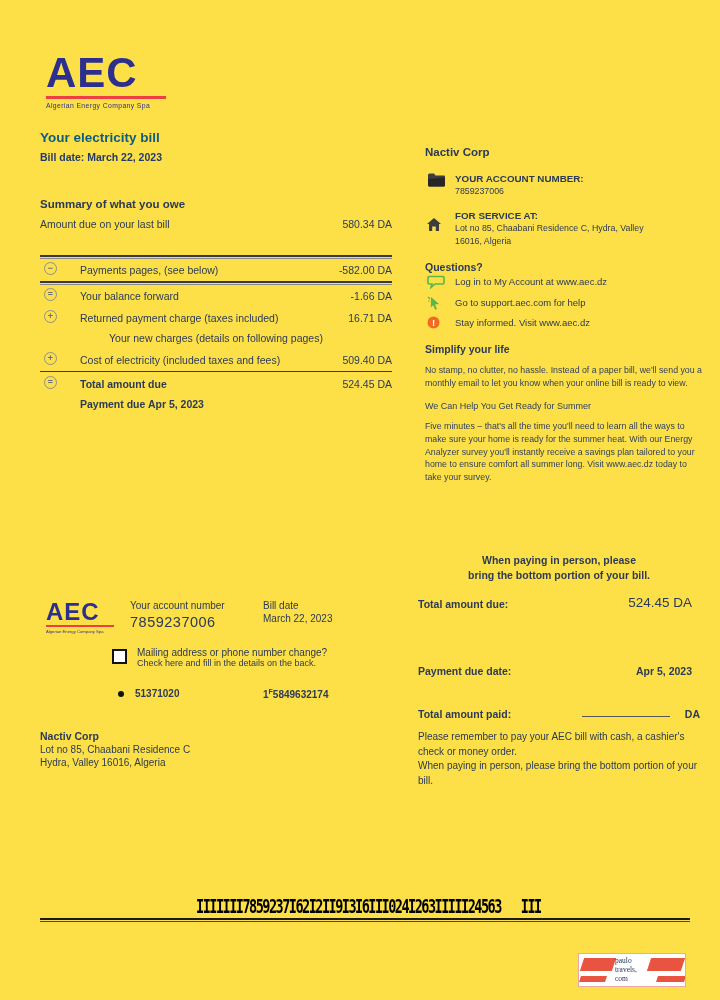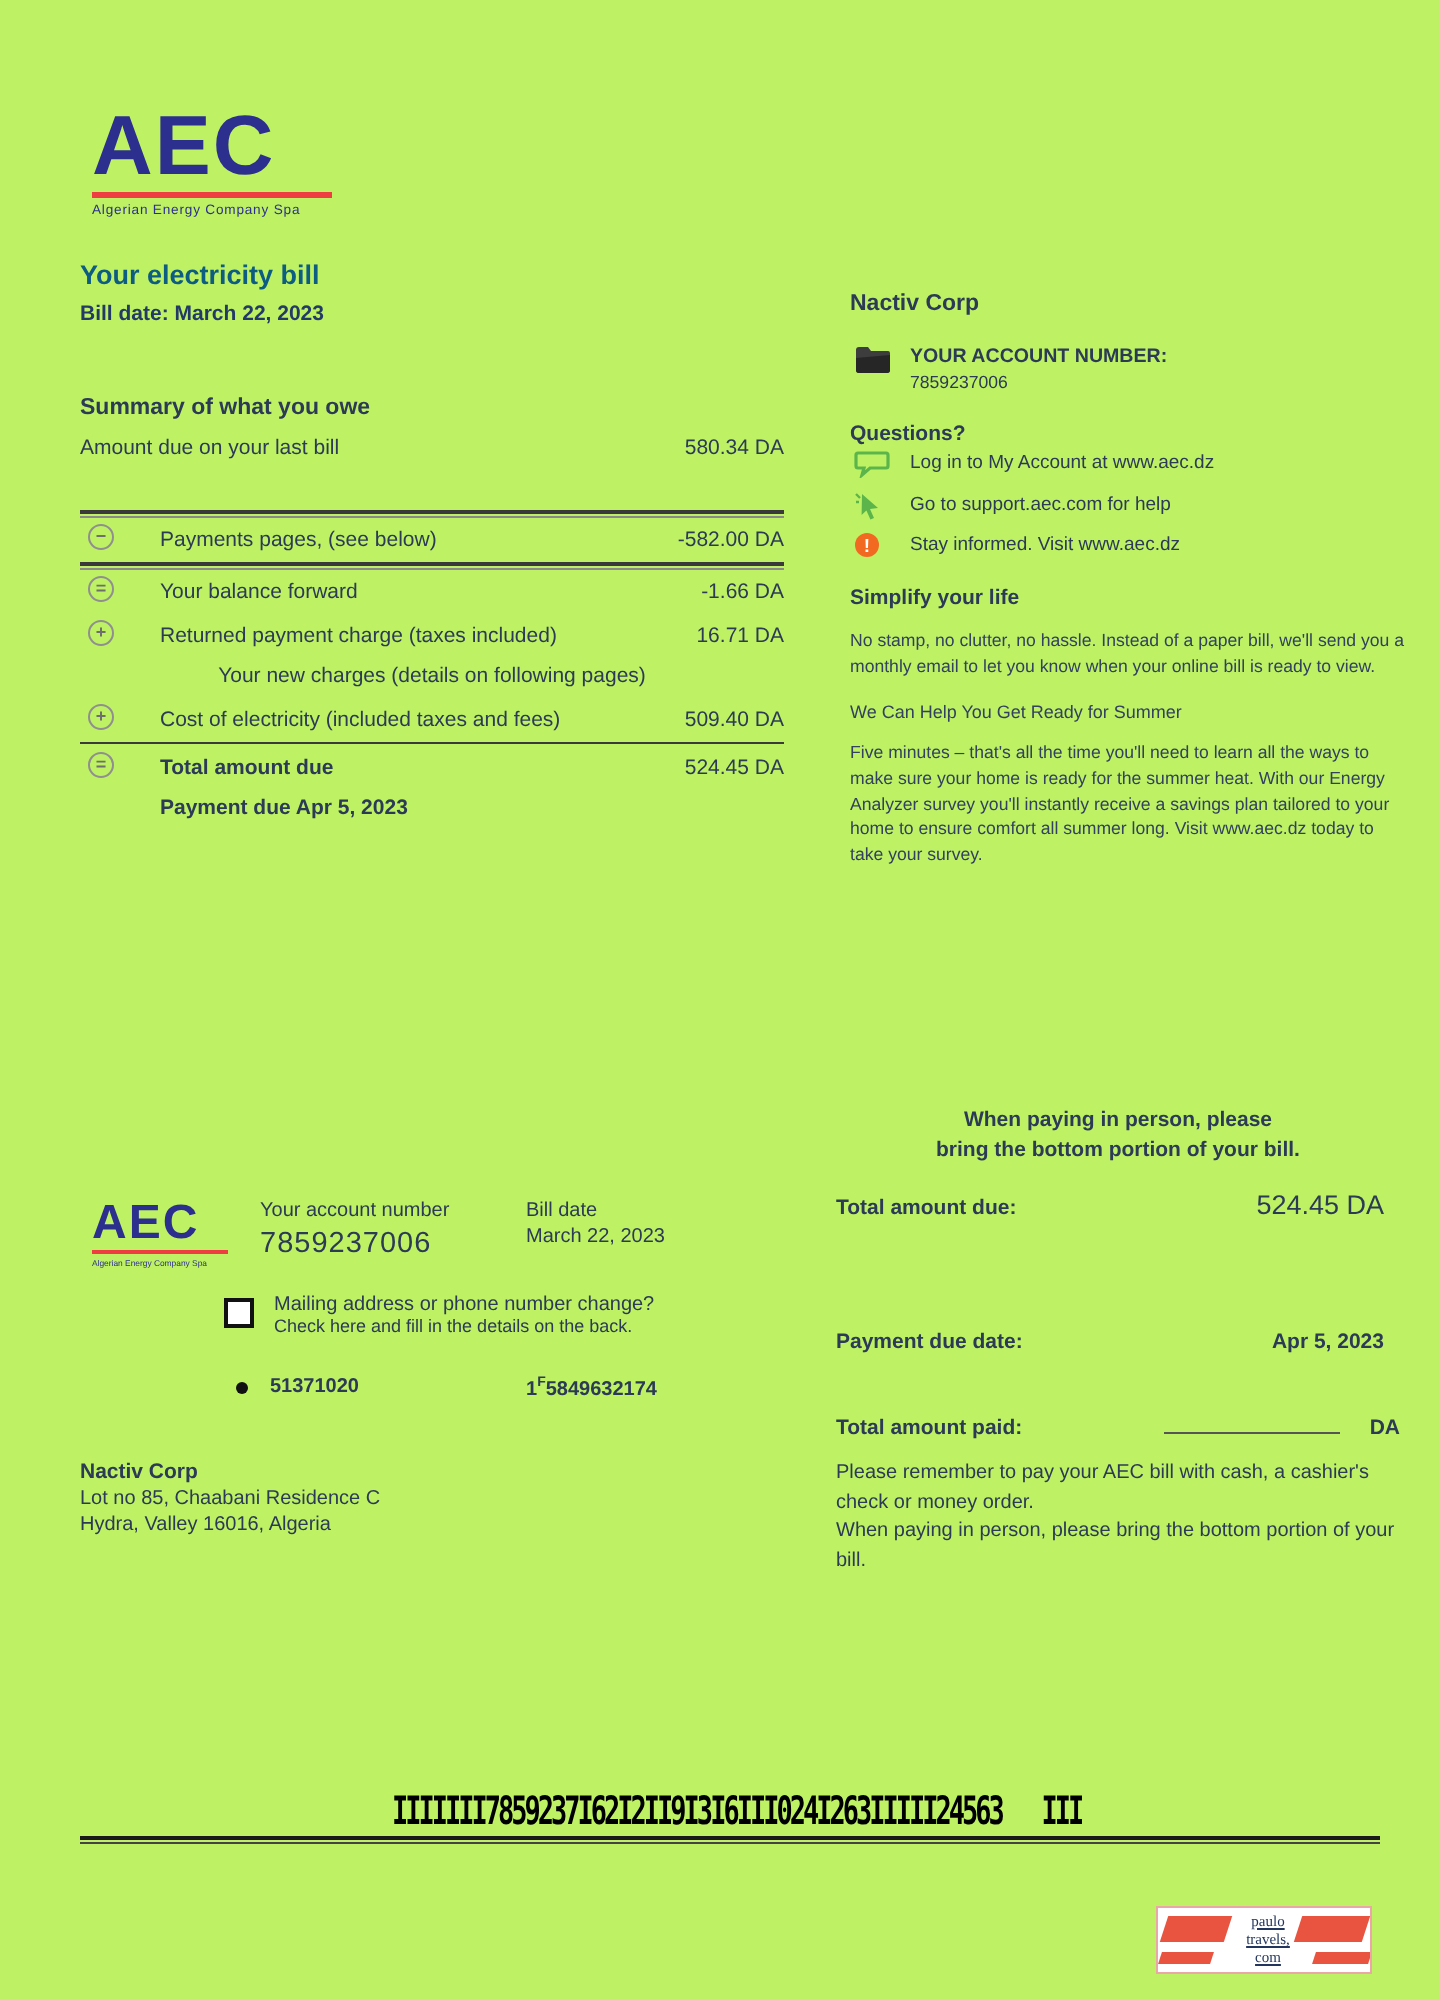--- a/index.html
+++ b/index.html
@@ -1,18 +1,18 @@
 <!DOCTYPE html>
 <html><head>
 <meta charset="utf-8">
 <style>
   * { margin:0; padding:0; box-sizing:border-box; }
   html,body { background:#ffffff; }
   .page {
-    position:relative; width:720px; height:1000px; background:#bef264;
+    position:relative; width:720px; height:1000px; background:#fde047;
     font-family:"Liberation Sans", sans-serif; color:#2b3a55; overflow:hidden;
   }
   .abs { position:absolute; }
 
   
   .logo-name { font-weight:bold; color:#2d2f8f; letter-spacing:1px; line-height:1; }
   .logo-big .logo-name { font-size:42px; }
   .logo-rule { background:#ee3e42; height:3px; margin-top:2px; }
   .logo-tag { color:#2d2f8f; }
   .logo-big .logo-tag { font-size:6.8px; letter-spacing:.4px; margin-top:3px; }
@@ -83,21 +83,21 @@
   .barcode {
     font-family:"DejaVu Sans Mono", monospace; font-weight:bold; font-size:13.5px;
     letter-spacing:-1.5px; color:#000; transform:scaleY(1.45); transform-origin:center;
     white-space:pre;
   }
   .bottom-rule { border-top:2.5px solid #1a1a1a; border-bottom:1px solid #444; height:4px; }
 
   
   .wm { width:108px; height:34px; border:1px solid #eba6a6; background:#fff; overflow:hidden; }
   .wm-bar { position:absolute; background:#e8543f; }
-  .wm-text { position:absolute; font-family:"Liberation Serif", serif; color:#24365e; font-size:7.5px; line-height:1.2; text-align:center;text-decoration:underline; }
+  .wm-text { position:absolute; font-family:"Liberation Serif", serif; color:#24365e; font-size:7.5px; line-height:1.2; text-align:left; }
 </style>
 </head>
 <body>
 
 <div class="page">
 
   <div class="abs logo-big" style="left:46px; top:52px;">
     <div class="logo-name">AEC</div>
     <div class="logo-rule" style="width:120px;"></div>
     <div class="logo-tag">Algerian Energy Company Spa</div>
@@ -157,20 +157,30 @@
       <span class="ic">
         <svg width="19" height="14" viewBox="0 0 19 14">
             <path d="M1 2 Q1 0.5 2.5 0.5 L7 0.5 L8.5 2.5 L17 2.5 Q18 2.5 18 3.5 L18 12 Q18 13.5 16.5 13.5 L2.5 13.5 Q1 13.5 1 12 Z" fill="#3d3d3d"></path>
             <path d="M1 6 L18 4.5 L18 12 Q18 13.5 16.5 13.5 L2.5 13.5 Q1 13.5 1 12 Z" fill="#262626"></path>
           </svg>
       </span>
       <div class="cap">YOUR ACCOUNT NUMBER:</div>
       <div class="val">7859237006</div>
     </div>
 
+    <div class="info-item">
+      <span class="ic" style="top:9px;">
+        <svg width="14" height="13" viewBox="0 0 14 13">
+            <path d="M7 0 L14 6 L12 6 L12 13 L8.8 13 L8.8 8.5 L5.2 8.5 L5.2 13 L2 13 L2 6 L0 6 Z" fill="#3d3d3d"></path>
+          </svg>
+      </span>
+      <div class="cap">FOR SERVICE AT:</div>
+      <div class="val">Lot no 85, Chaabani Residence C, Hydra, Valley</div>
+      <div class="val">16016, Algeria</div>
+    </div>
 
     <div class="q-head">Questions?</div>
 
     <div class="q-item" style="margin-top:2px;">
       <span class="ic">
         <svg width="18" height="14" viewBox="0 0 18 14">
             <path d="M2 1.5 L16 1.5 Q17 1.5 17 2.5 L17 8 Q17 9 16 9 L8 9 L4 12.5 L5 9 L2 9 Q1 9 1 8 L1 2.5 Q1 1.5 2 1.5 Z" fill="none" stroke="#5cb54a" stroke-width="1.6"></path>
           </svg>
       </span>
       <span>Log in to My Account at www.aec.dz</span>

